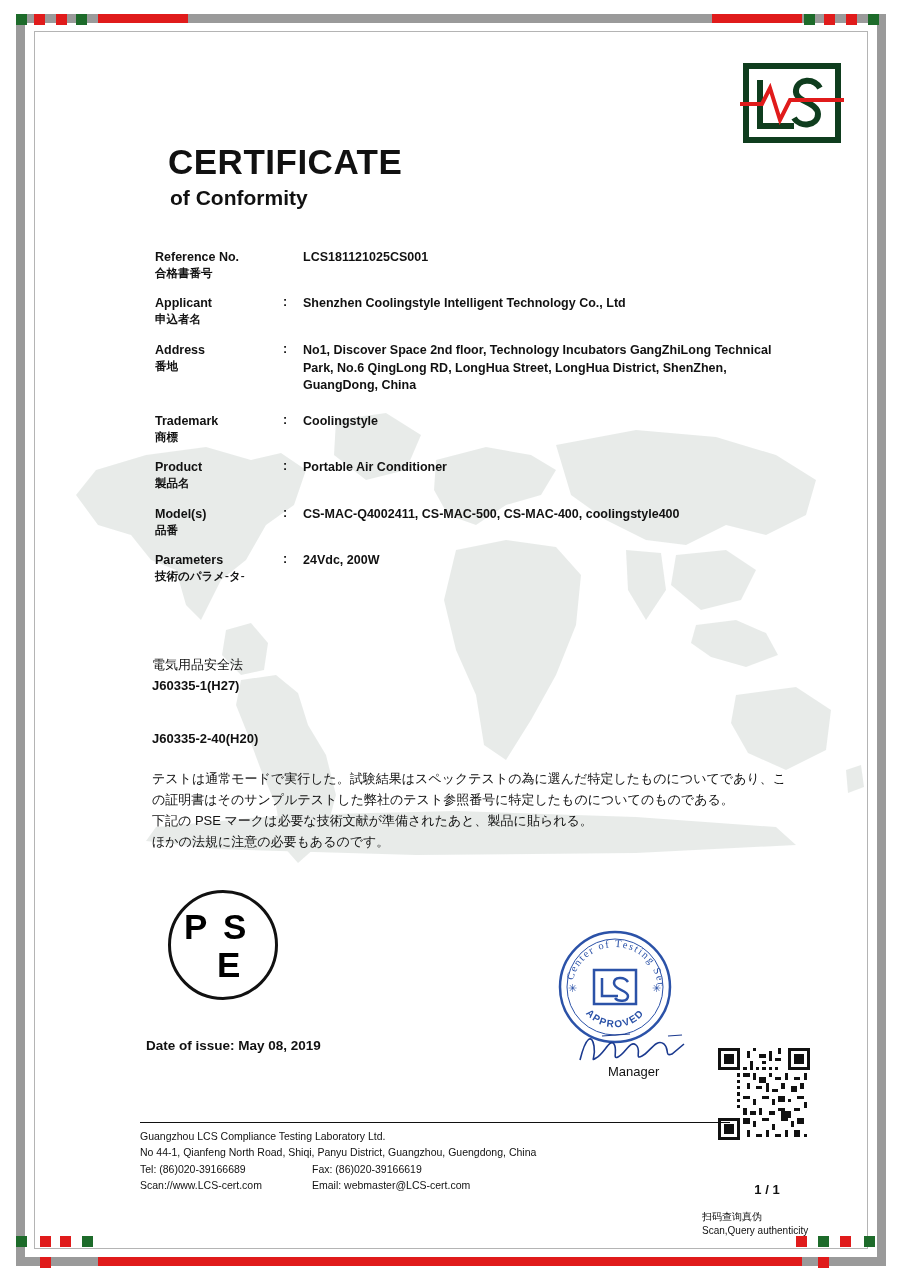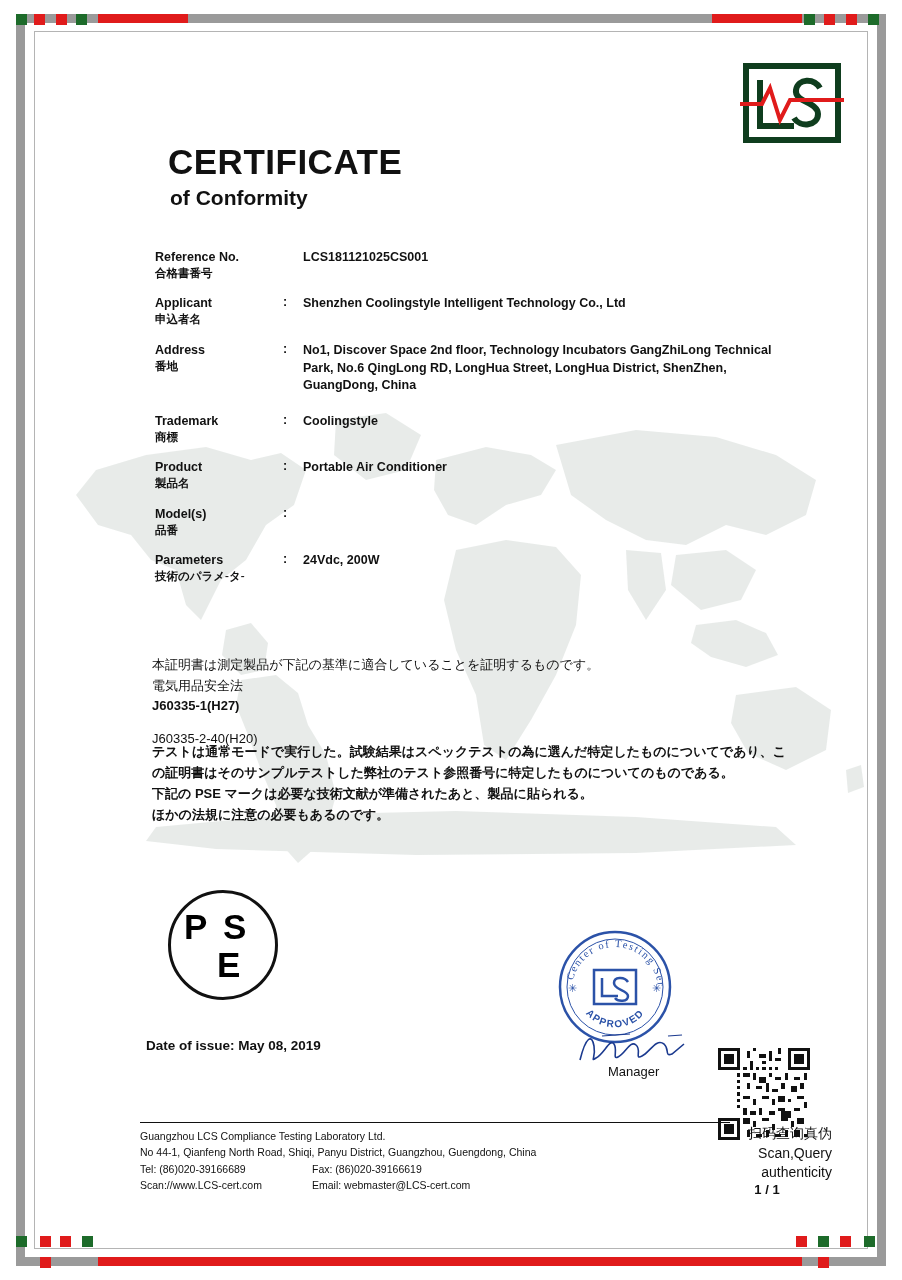--- a/index.html
+++ b/index.html
@@ -140,22 +140,22 @@
     position: absolute;
     left: 152px;
     width: 645px;
     font-size: 13px;
     color: #111;
     line-height: 1.58;
   }
   .jp-block.b1 { top: 655px; }
   .jp-block.b1 .line { display: block; }
   .jp-block.b1 .std { font-weight: bold; }
-  .std2 { position: absolute; left: 152px; top: 731px; font-size: 13px; font-weight: normal; color: #111; }
-  .jp-block.b2 { top: 741px; line-height: 1.62; font-weight: bold; }
+  .std2 { position: absolute; left: 152px; top: 731px; font-size: 13px; font-weight: bold; color: #111; }
+  .jp-block.b2 { top: 768px; line-height: 1.62; }
 
   
   .pse {
     position: absolute;
     left: 168px;
     top: 890px;
     width: 104px;
     height: 104px;
     border: 3px solid #111;
     border-radius: 50%;
@@ -202,24 +202,24 @@
   .qr {
     position: absolute;
     left: 718px;
     top: 1048px;
     width: 92px;
     height: 92px;
   }
   .qr-caption {
     position: absolute;
     left: 702px;
-    top: 1124px;
+    top: 1210px;
     width: 130px;
-    text-align: right;
-    font-size: 14px;
+    text-align: left;
+    font-size: 10px;
     color: #111;
     line-height: 1.4;
   }
   .page-num {
     position: absolute;
     left: 702px;
     top: 1182px;
     width: 130px;
     text-align: center;
     font-size: 13px;
@@ -373,35 +373,35 @@
       <div class="field-colon">:</div>
       <div class="field-value">Portable Air Conditioner</div>
     </div>
 
     <div class="field-row">
       <div class="field-label">
         <span>Model(s)</span>
         <span class="jp">品番</span>
       </div>
       <div class="field-colon">:</div>
+      <div class="field-value">CS-MAC-Q4002411, CS-MAC-500, CS-MAC-400, coolingstyle400</div>
     </div>
 
     <div class="field-row">
       <div class="field-label">
         <span>Parameters</span>
         <span class="jp">技術のパラメ-タ-</span>
       </div>
       <div class="field-colon">:</div>
       <div class="field-value">24Vdc, 200W</div>
     </div>
 
   </div>
 
   <div class="jp-block b1">
-    <span class="line">本証明書は測定製品が下記の基準に適合していることを証明するものです。</span>
     <span class="line">電気用品安全法</span>
     <span class="line std">J60335-1(H27)</span>
   </div>
   <div class="std2">J60335-2-40(H20)</div>
 
   <div class="jp-block b2" style="white-space:pre-line;">テストは通常モードで実行した。試験結果はスペックテストの為に選んだ特定したものについてであり、この証明書はそのサンプルテストした弊社のテスト参照番号に特定したものについてのものである。
 下記の PSE マークは必要な技術文献が準備されたあと、製品に貼られる。
 ほかの法規に注意の必要もあるのです。</div>
 
   <div class="pse">

